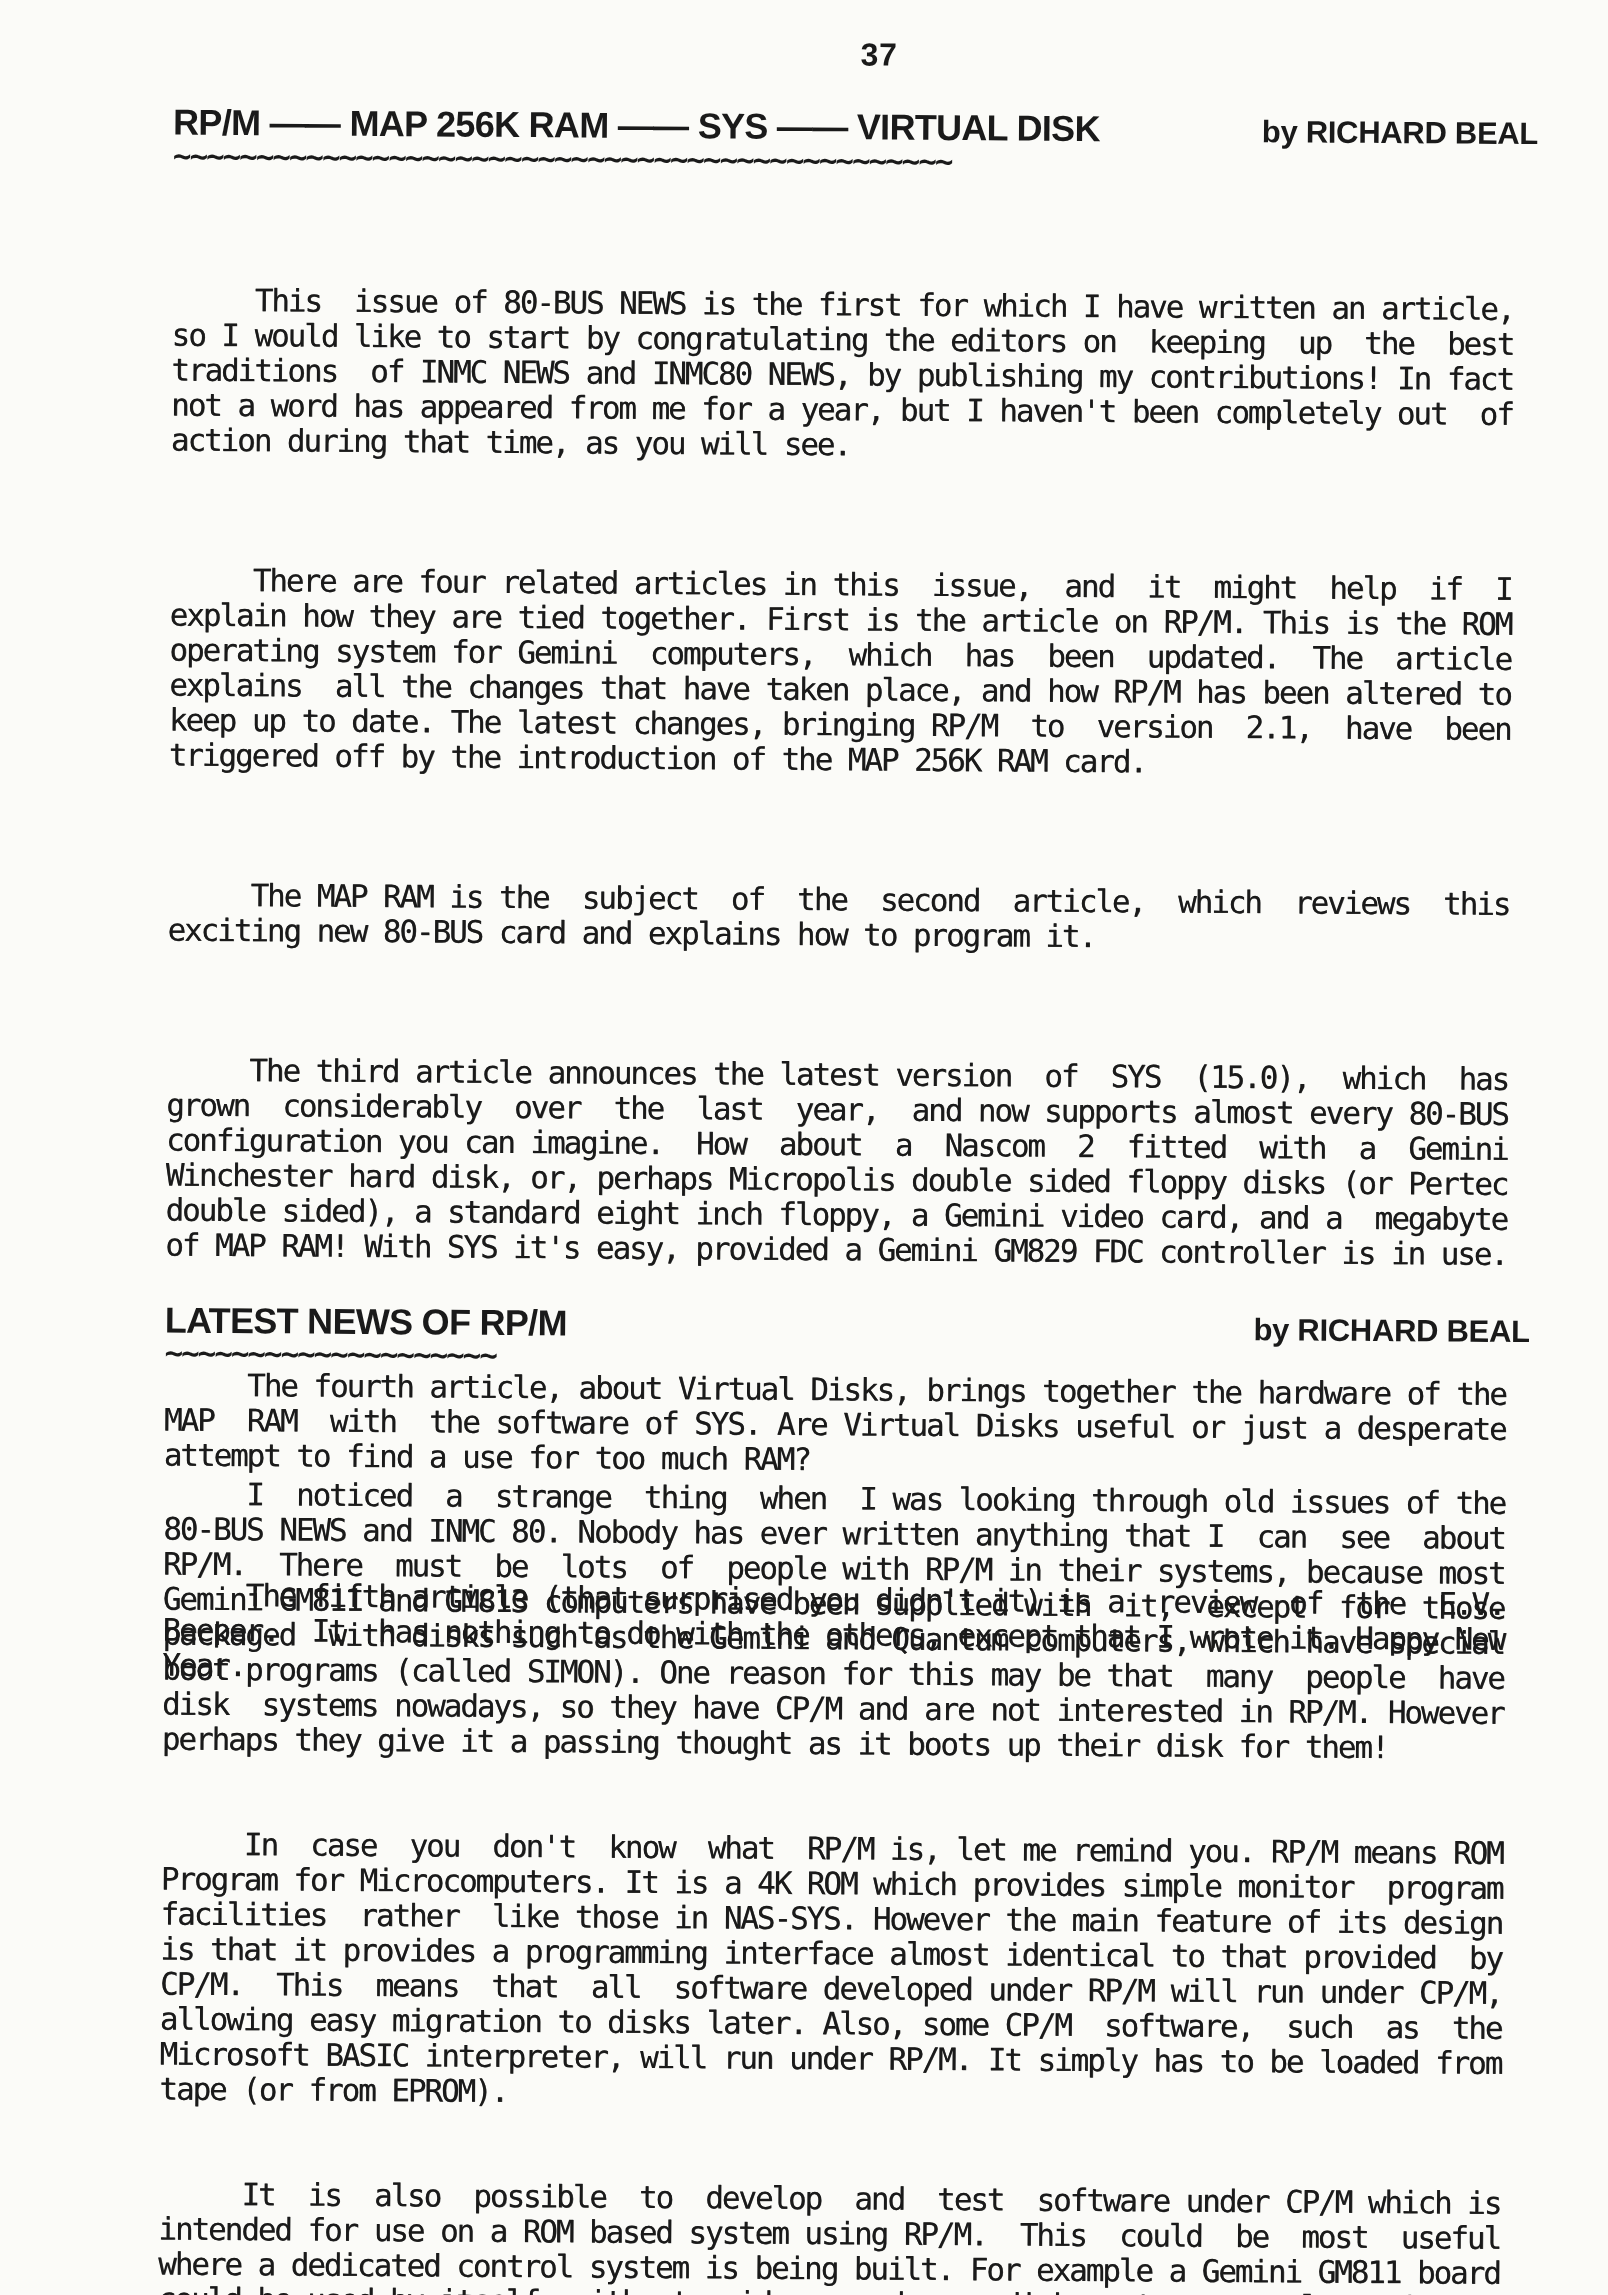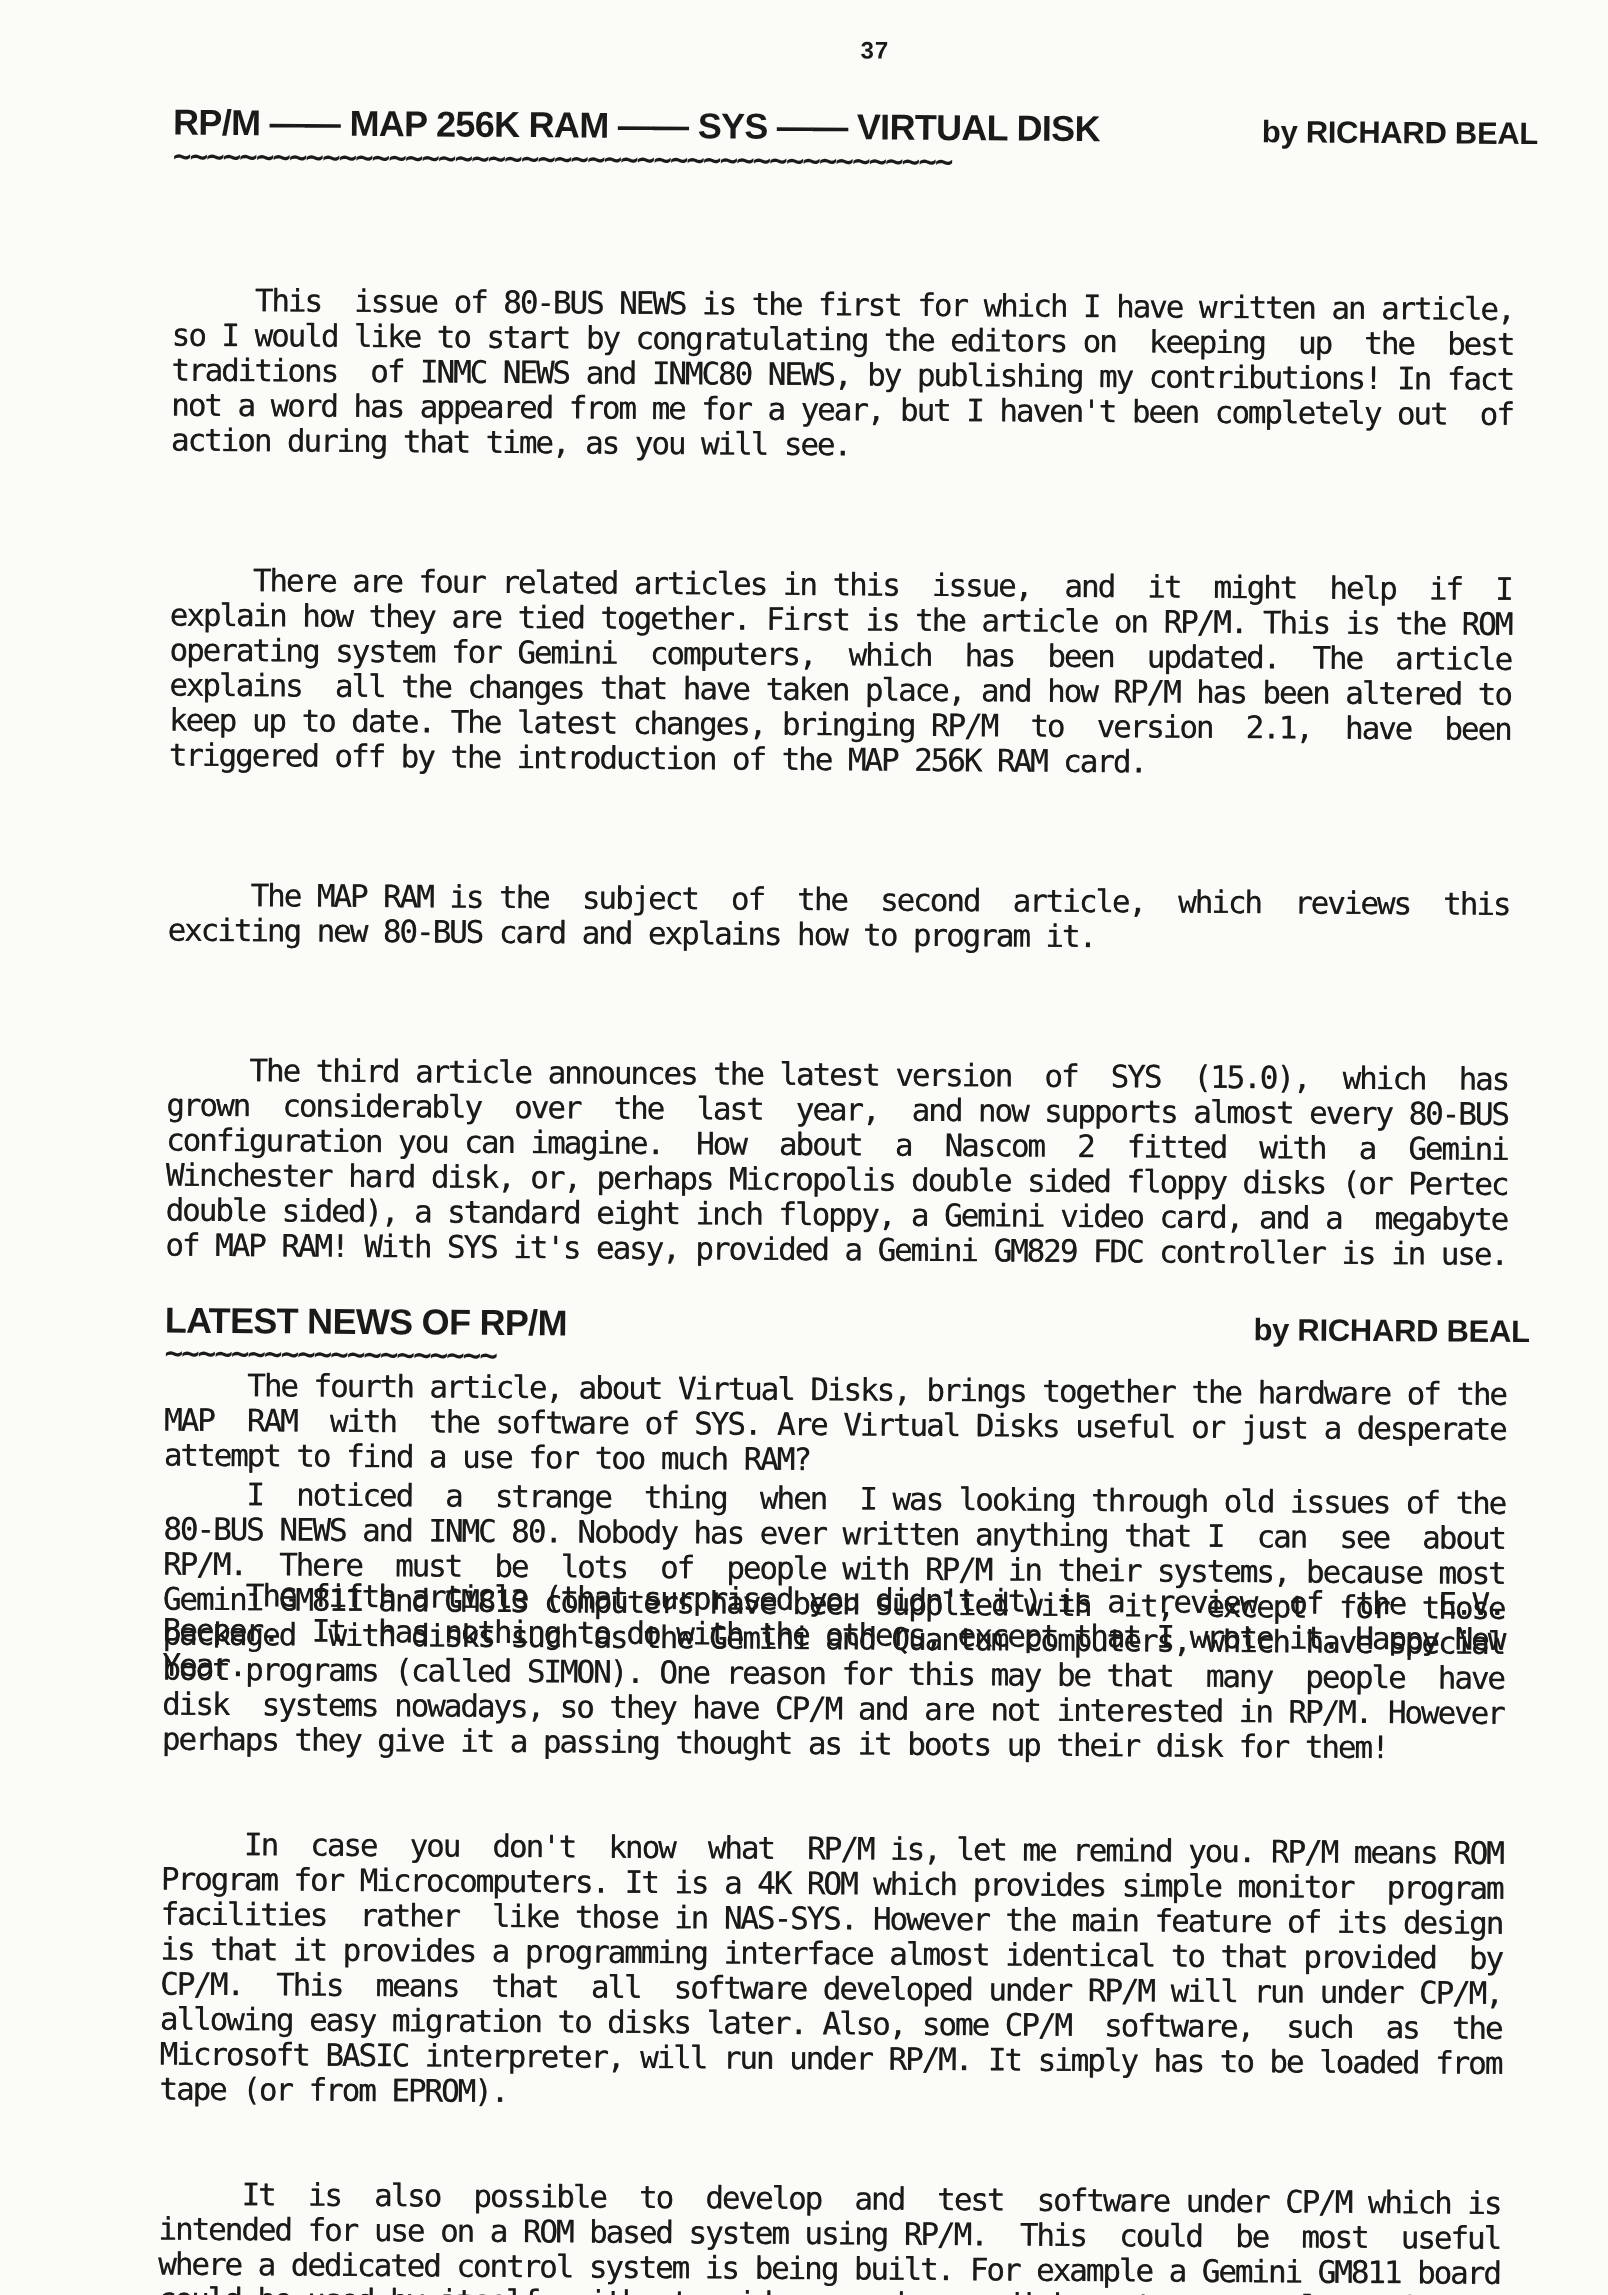--- a/index.html
+++ b/index.html
@@ -13,21 +13,21 @@
     font-family:"DejaVu Sans Mono", monospace;
   }
   .skew{
     position:absolute;inset:0;
     transform:rotate(0.4deg);
     transform-origin:50% 0;
   }
   .pagenum{
     position:absolute;top:36px;left:861px;
     font-family:"Liberation Sans", sans-serif;
-    font-weight:bold;font-size:24px;letter-spacing:0.7px;
+    font-weight:bold;font-size:32px;letter-spacing:0.7px;
   }
   .hrow{
     position:absolute;left:174px;width:1365px;
     display:flex;justify-content:space-between;align-items:baseline;
     font-family:"Liberation Sans", sans-serif;font-weight:bold;
     white-space:nowrap;
   }
   .h1row{top:106px;}
   .h2row{top:1304px;}
   .hrow .title{font-size:36px;letter-spacing:-0.7px;margin:0;}

